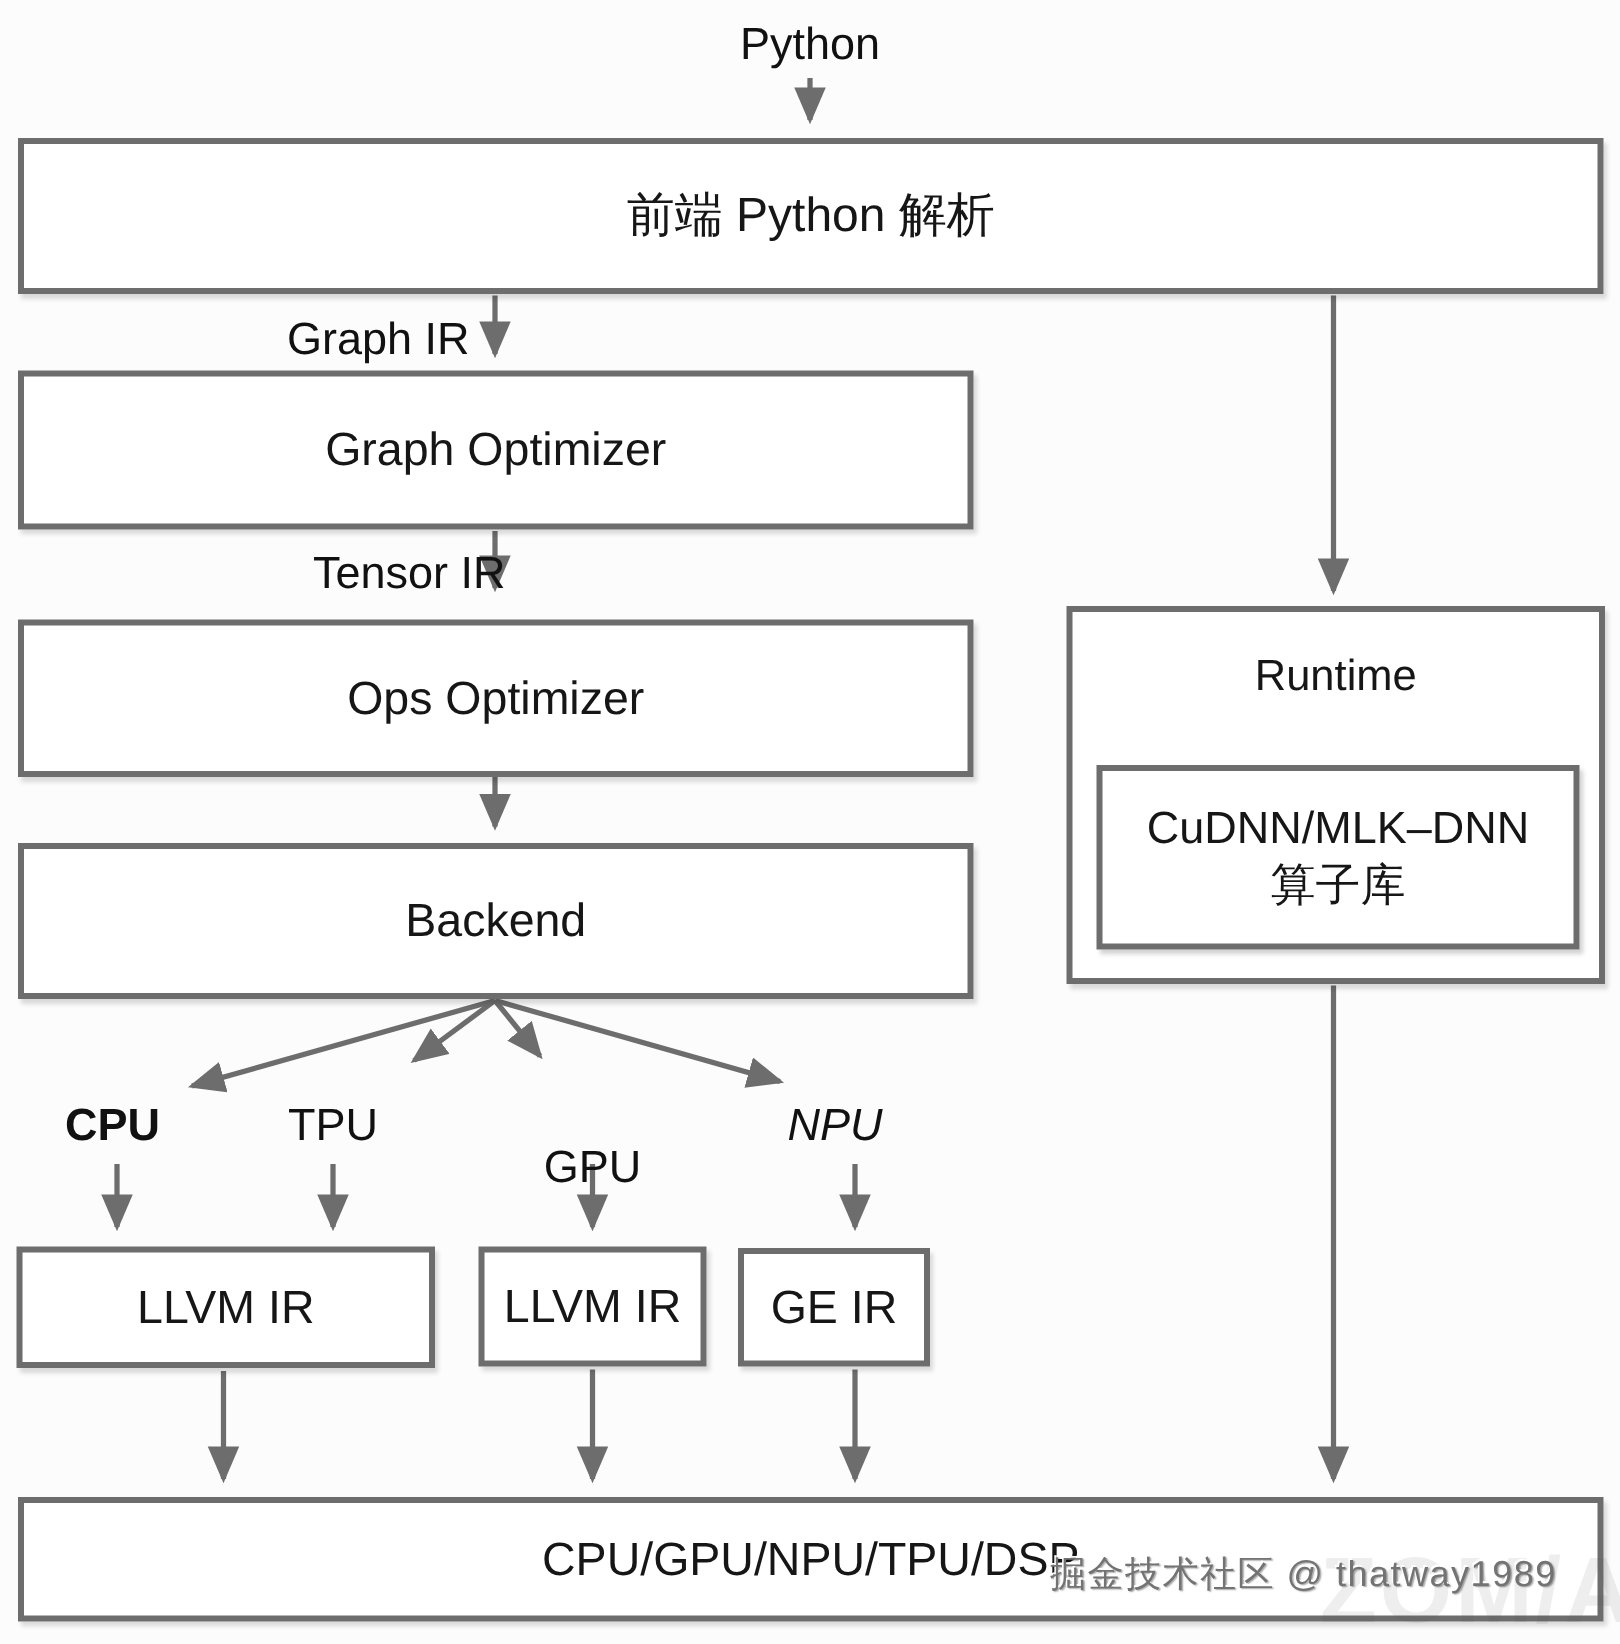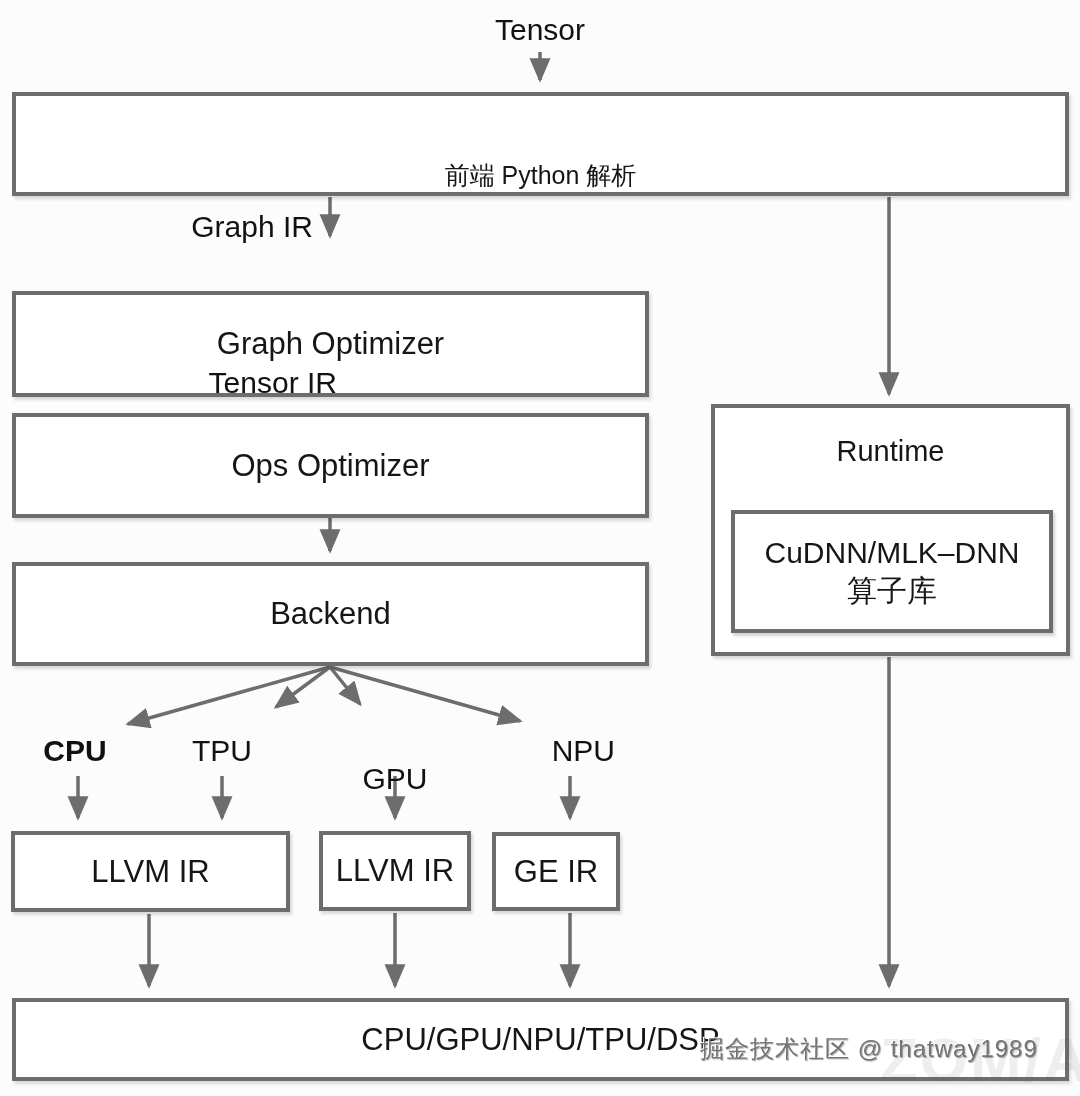--- a/index.html
+++ b/index.html
@@ -22,22 +22,22 @@
     position: absolute;
     box-sizing: border-box;
     background: #ffffff;
     border: 4px solid #6d6d6d;
     display: flex;
     align-items: center;
     justify-content: center;
     font-size: 31px;
     box-shadow: 2px 3px 3px rgba(0,0,0,0.14);
   }
-  #box-frontend  { left: 12px;  top: 92px;  width: 1057px; height: 104px; font-size: 25px; align-items: flex-end; }
-  #box-graphopt  { left: 12px;  top: 247px; width: 637px;  height: 106px; margin-top: 44px; }
+  #box-frontend  { left: 12px;  top: 92px;  width: 1057px; height: 104px; font-size: 32px; }
+  #box-graphopt  { left: 12px;  top: 247px; width: 637px;  height: 106px; }
   #box-opsopt    { left: 12px;  top: 403px; width: 637px;  height: 105px; margin-top: 10px; }
   #box-backend   { left: 12px;  top: 562px; width: 637px;  height: 104px; }
   #box-llvm1     { left: 11px;  top: 831px; width: 279px;  height: 81px;  }
   #box-llvm2     { left: 319px; top: 831px; width: 152px;  height: 80px;  }
   #box-geir      { left: 492px; top: 832px; width: 128px;  height: 79px;  }
   #box-runtime   {
     left: 711px; top: 404px; width: 359px; height: 252px;
     align-items: flex-start; font-size: 29px;
   }
   #runtime-title { padding-top: 14px; margin-top: 13px; }
@@ -53,21 +53,21 @@
     font-size: 30px;
     color: #111111;
     white-space: nowrap;
   }
   #lbl-python   { left: 490px; top: 13px;  width: 100px; text-align: center; }
   #lbl-graphir  { left: 188px; top: 210px; width: 125px; text-align: right; }
   #lbl-tensorir { left: 183px; top: 366px; width: 132px; text-align: right; margin-left: 22px; }
   #lbl-cpu { left: 30px;  top: 734px; width: 90px; text-align: center; font-weight: bold; }
   #lbl-tpu { left: 177px; top: 734px; width: 90px; text-align: center; }
   #lbl-gpu { left: 350px; top: 730px; width: 90px; text-align: center; margin-top: 32px; }
-  #lbl-npu { left: 525px; top: 734px; width: 90px; text-align: right; }
+  #lbl-npu { left: 525px; top: 734px; width: 90px; text-align: left; font-style: italic; }
 
   #watermark-credit {
     position: absolute;
     left: 700px; top: 1033px;
     font-size: 24px;
     color: #737373;
     white-space: nowrap;
     text-shadow: -1px -1px 0 #ffffff, 1px 1px 1px rgba(0,0,0,0.35);
     letter-spacing: 1px;
   }
@@ -110,21 +110,21 @@
 
       <line x1="149" y1="914" x2="149" y2="986" marker-end="url(#ah)"></line>
       <line x1="395" y1="913" x2="395" y2="986" marker-end="url(#ah)"></line>
       <line x1="570" y1="913" x2="570" y2="986" marker-end="url(#ah)"></line>
 
       <line x1="889" y1="197" x2="889" y2="394" marker-end="url(#ah)"></line>
       <line x1="889" y1="657" x2="889" y2="986" marker-end="url(#ah)"></line>
     </g>
   </svg>
 
-  <div class="flabel" id="lbl-python">Tensor</div>
+  <div class="flabel" id="lbl-python">Python</div>
 
   <div class="box" id="box-frontend">
     <span>前端 Python 解析</span>
   </div>
 
   <div class="flabel" id="lbl-graphir">Graph IR</div>
 
   <div class="box" id="box-graphopt">
     <span>Graph Optimizer</span>
   </div>

